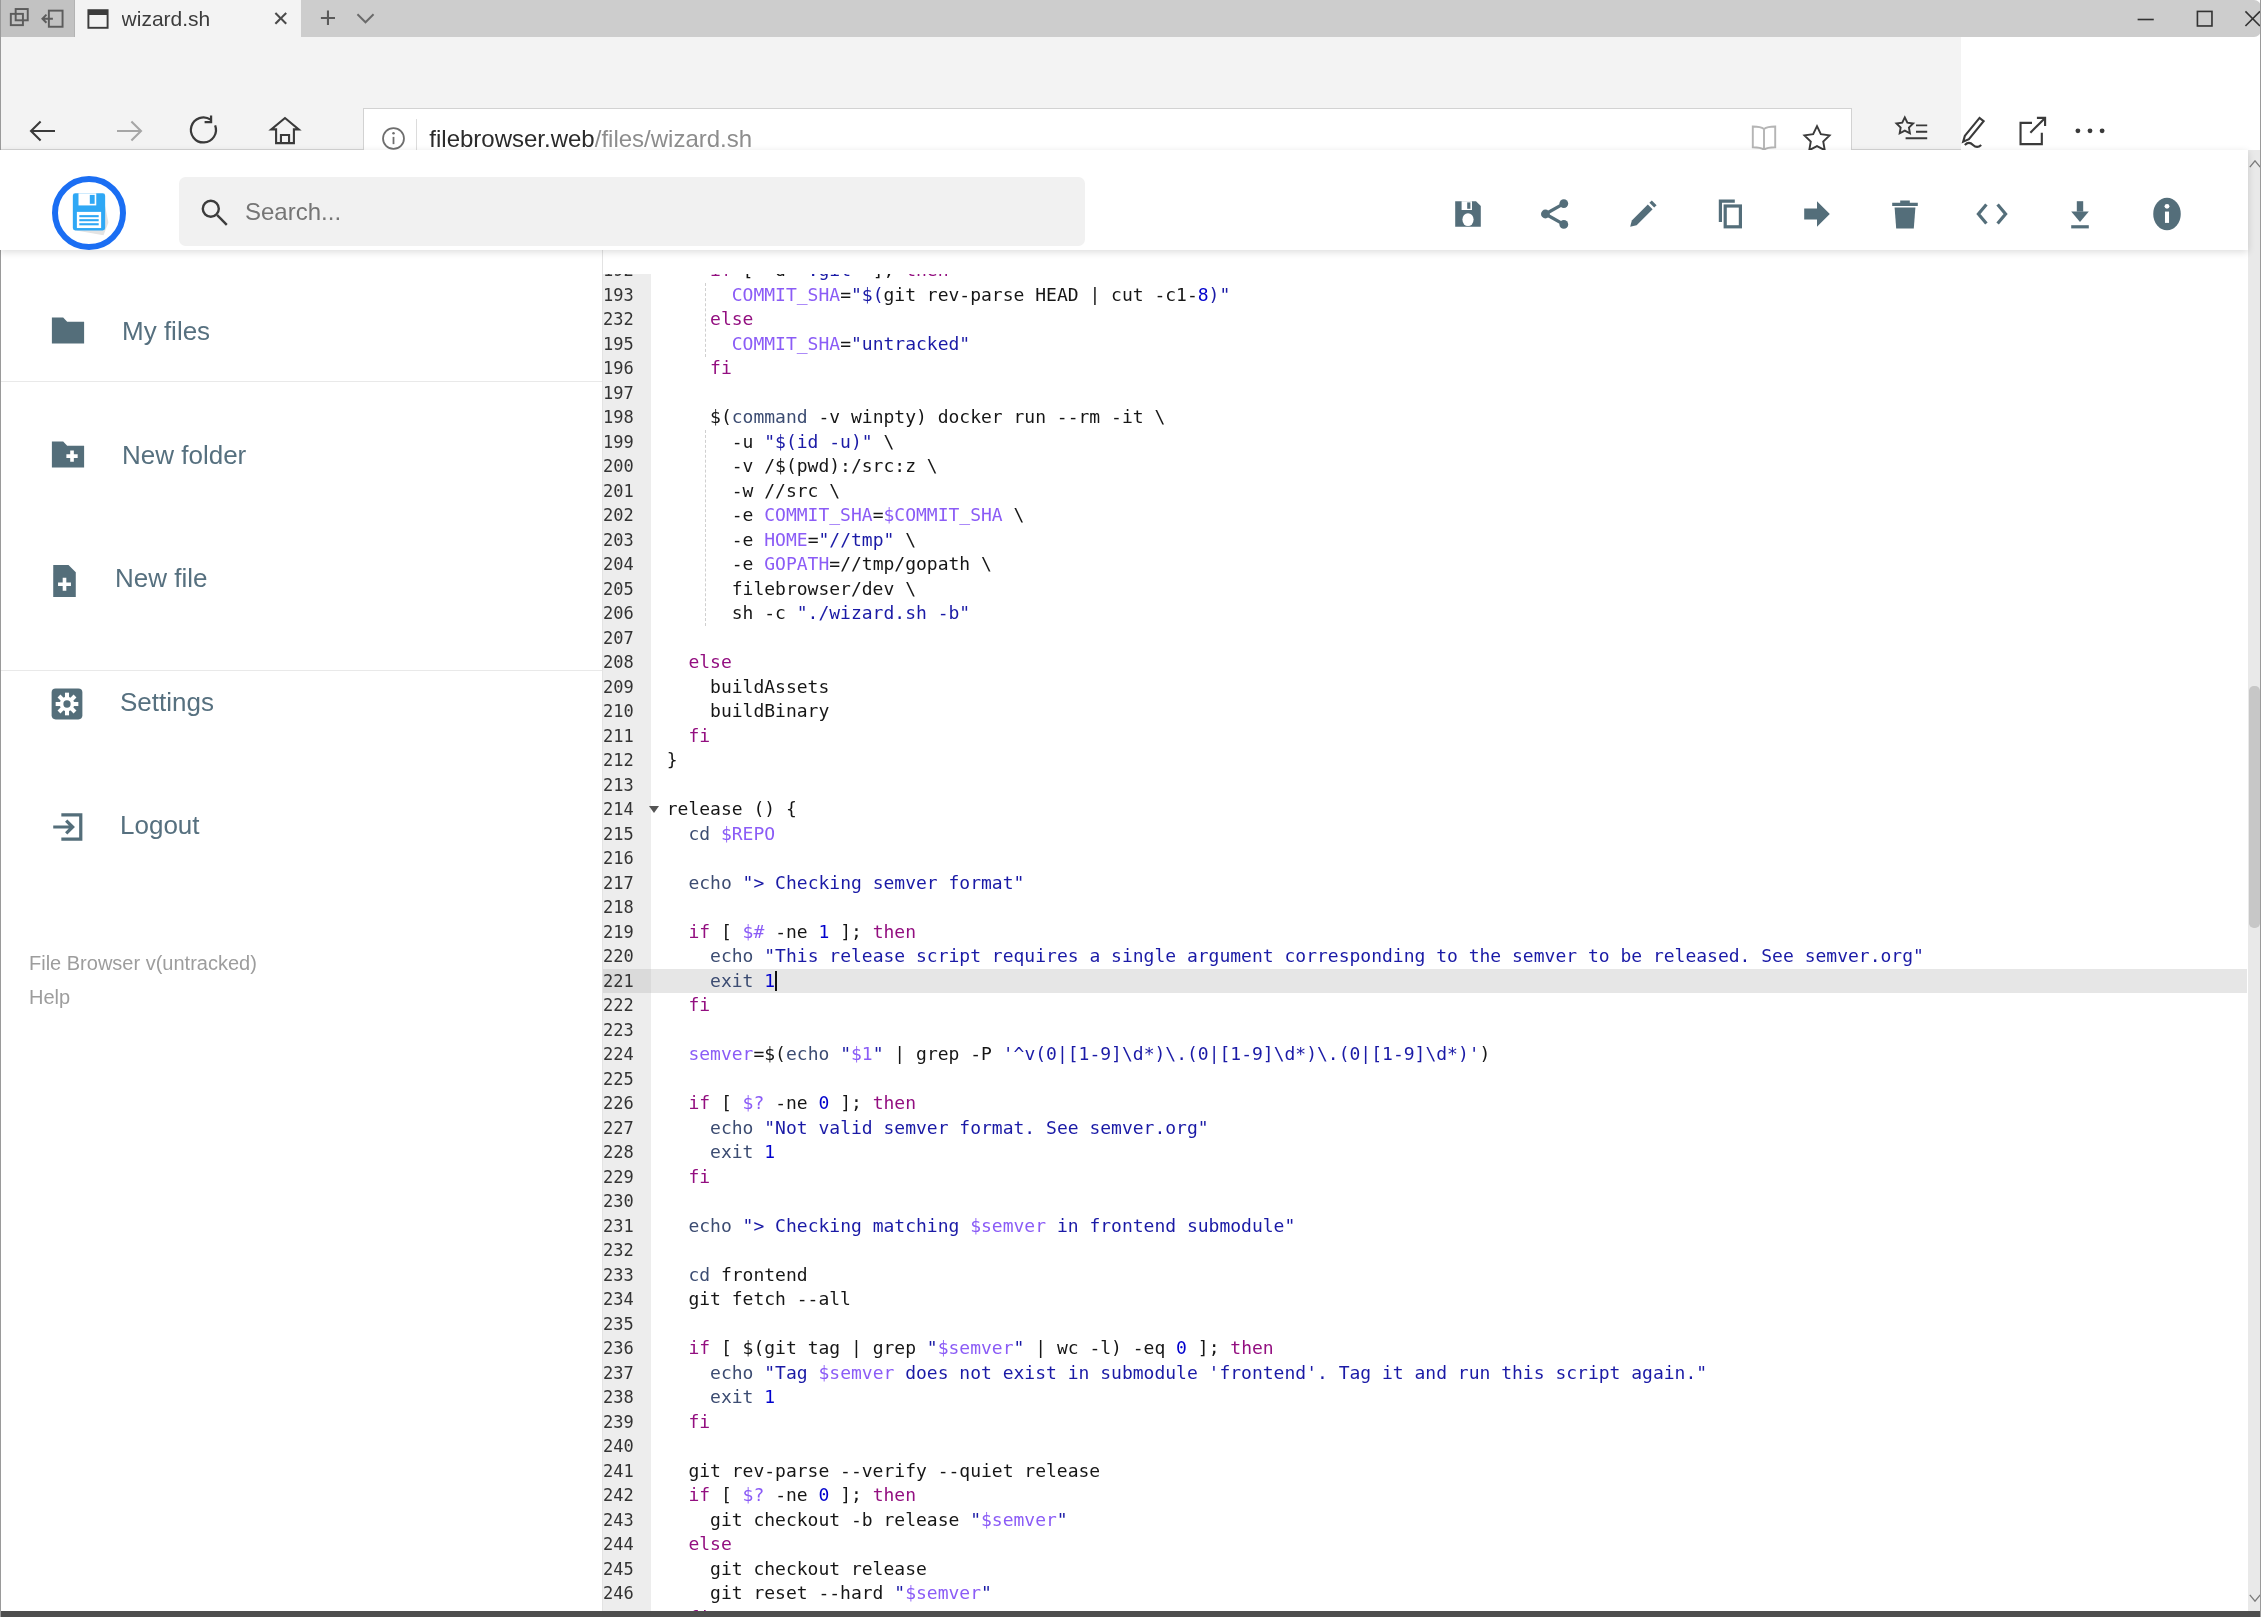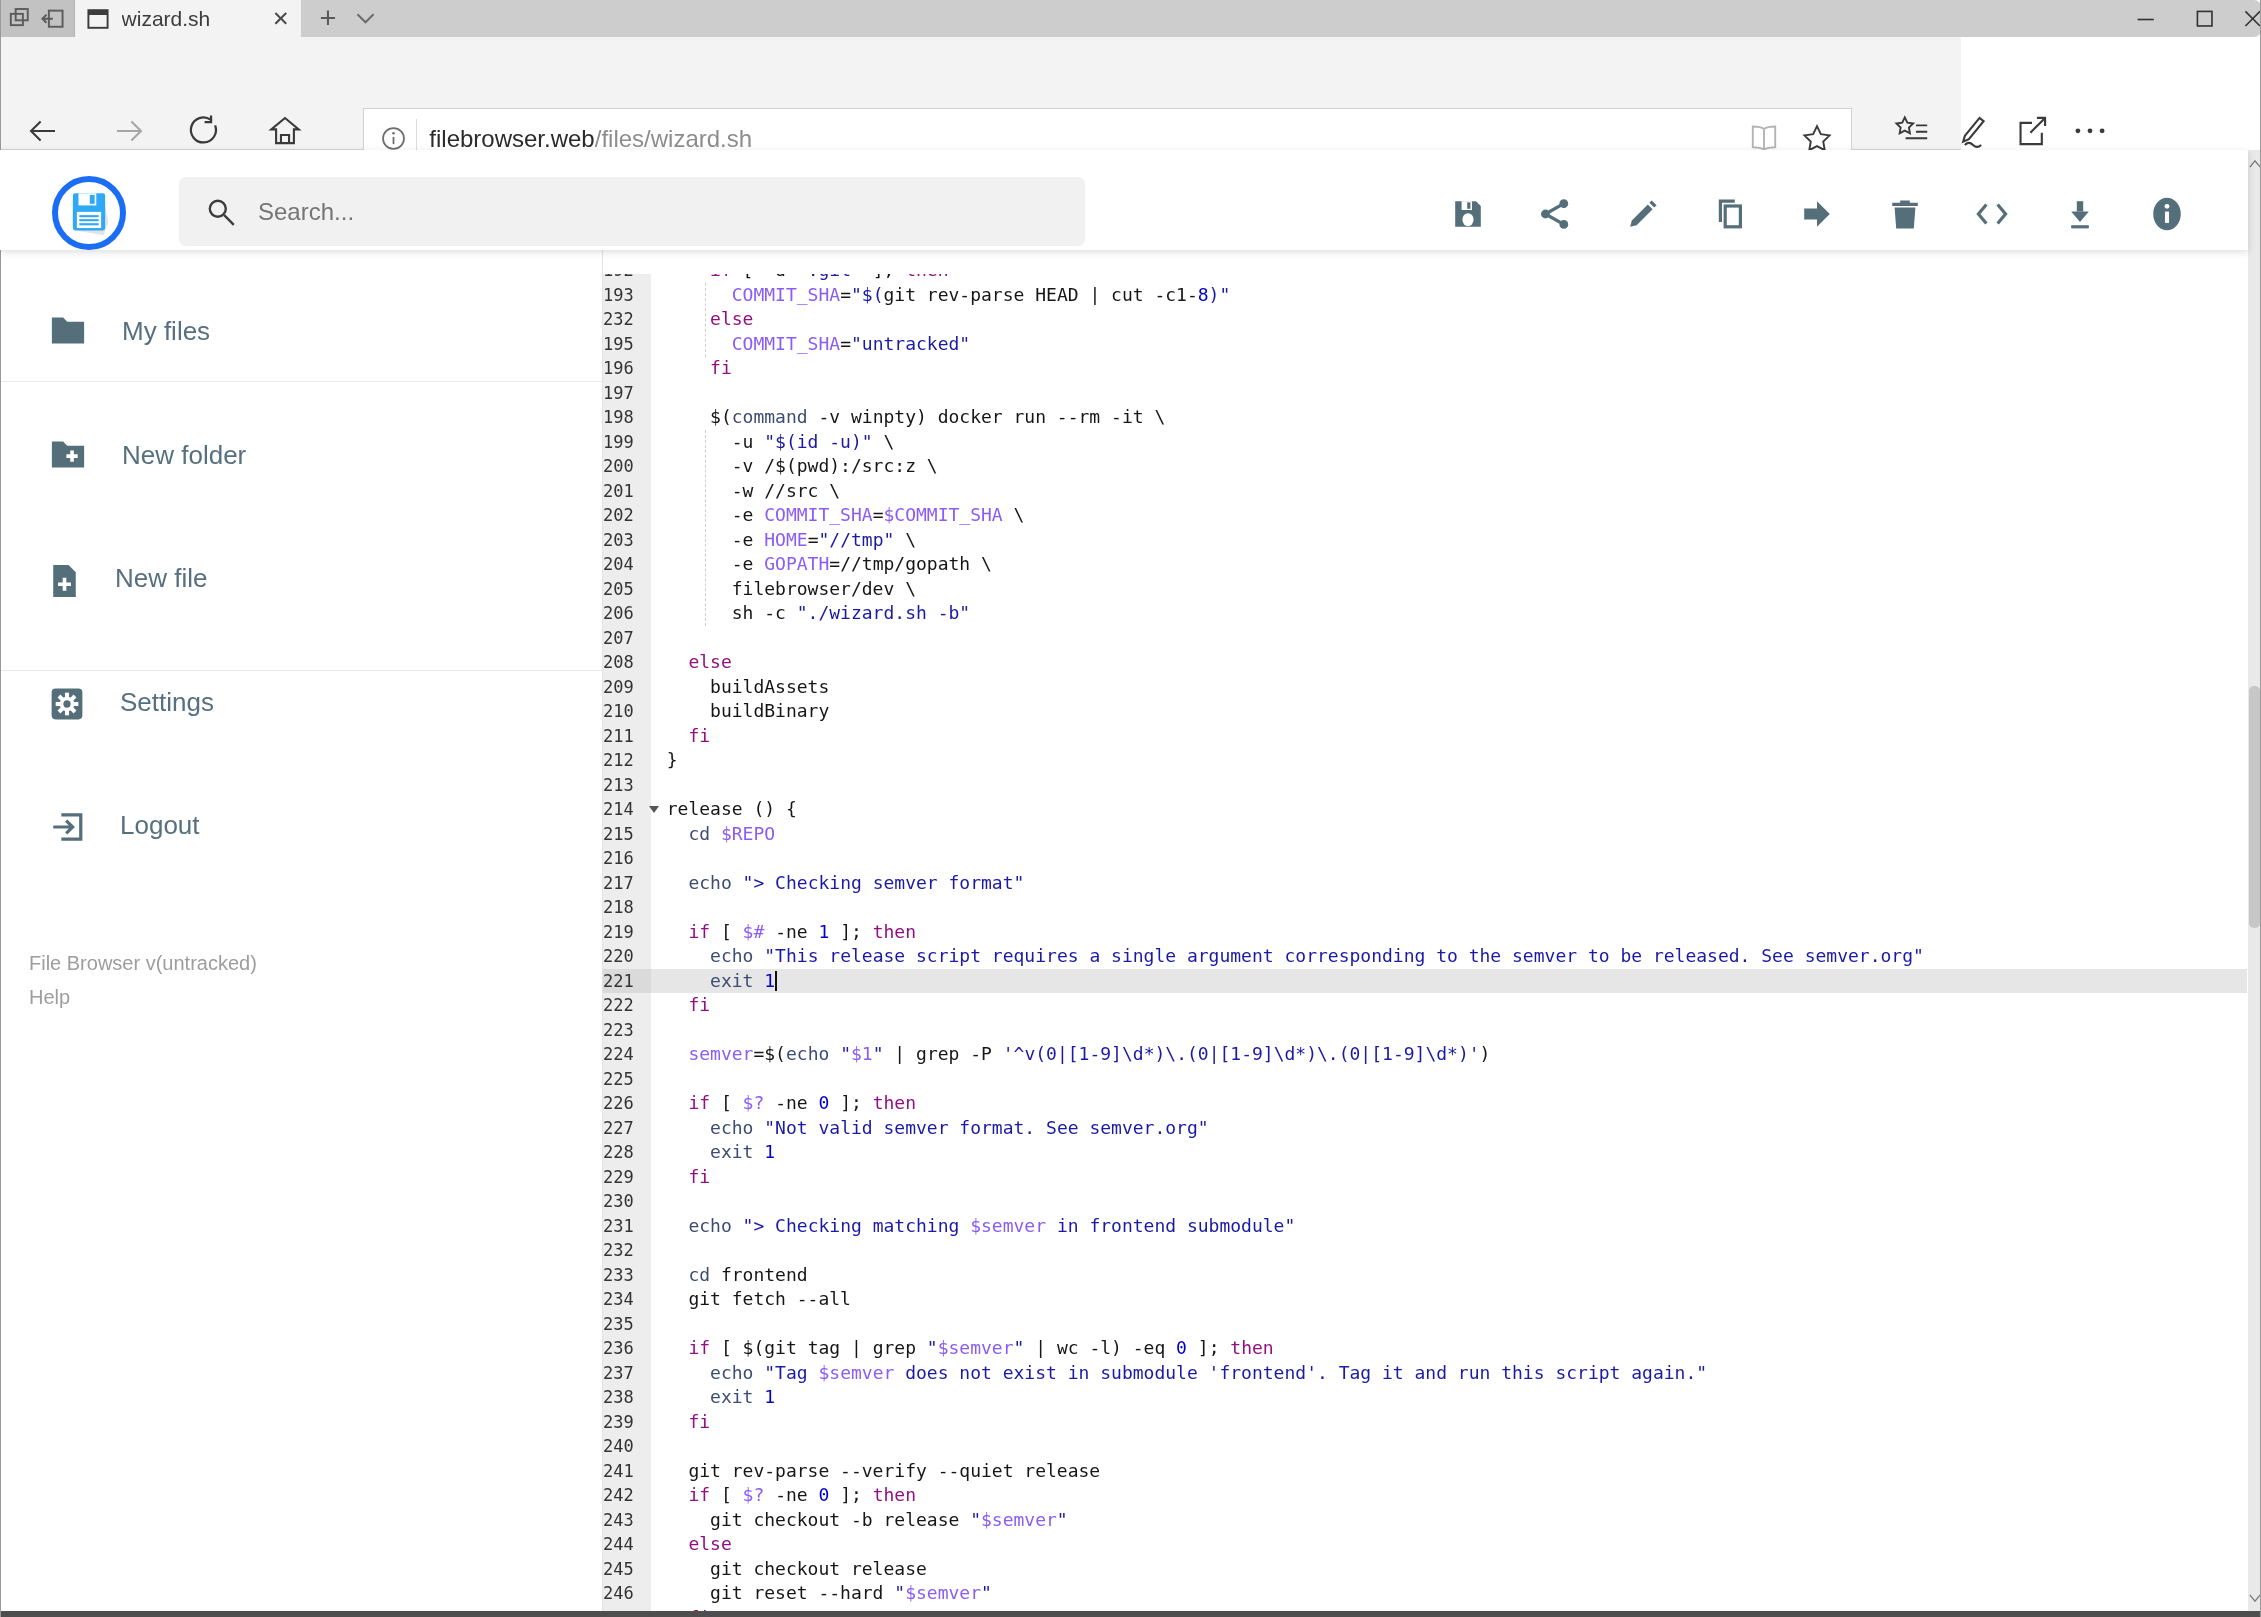--- a/index.html
+++ b/index.html
@@ -23,21 +23,21 @@
   .nicon{top:67px;width:53px;height:53px;display:flex;align-items:center;justify-content:center;}
   .addr{left:363px;top:71px;width:1489px;height:61px;background:#fff;border:0.8px solid #d2d2d2;box-sizing:border-box;display:flex;align-items:center;}
   .addr-div{width:0.8px;height:39px;background:#dcdcdc;margin:0 13px 0 8px;}
   .url{font-size:24px;white-space:nowrap;flex:1;}
   .url .dom{color:#2b2b2b;}
   .url .path{color:#8d8d8d;}
 
   
   .appheader{left:0;top:150px;width:2248px;height:100px;background:#fff;box-shadow:0 2.4px 7.3px rgba(0,0,0,.14);z-index:5;}
   .logo{left:52px;top:176px;width:74px;height:74px;border-radius:50%;border:6.5px solid #1b6ef3;box-sizing:border-box;background:#fff;display:flex;align-items:center;justify-content:center;}
-  .search{left:179px;top:178px;width:906px;height:69px;background:#f1f1f1;border-radius:6.5px;display:flex;align-items:center;padding-left:26px;box-sizing:border-box;gap:21px;}
+  .search{left:179px;top:178px;width:906px;height:69px;background:#f1f1f1;border-radius:6.5px;display:flex;align-items:center;padding-left:19px;box-sizing:border-box;gap:15px;}
   .search-ph{font-size:24px;color:#757575;}
   .aicon{top:197px;width:34px;height:34px;display:flex;align-items:center;justify-content:center;}
 
   
   .sidebar{left:0;top:250px;width:602px;height:1367px;background:#fff;}
   .sitem{position:absolute;left:50px;height:53px;display:flex;gap:36px;}
   .sitem .lbl{font-size:26px;color:#56707f;}
   .sdiv{position:absolute;left:0;width:602px;height:0.8px;background:#e9e9e9;}
   .sfoot{position:absolute;left:29px;font-size:20px;color:#9d9d9d;line-height:34px;}
 

